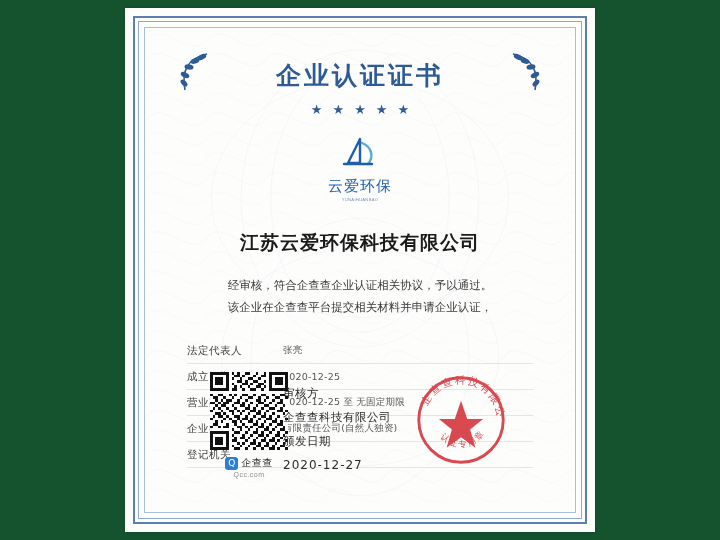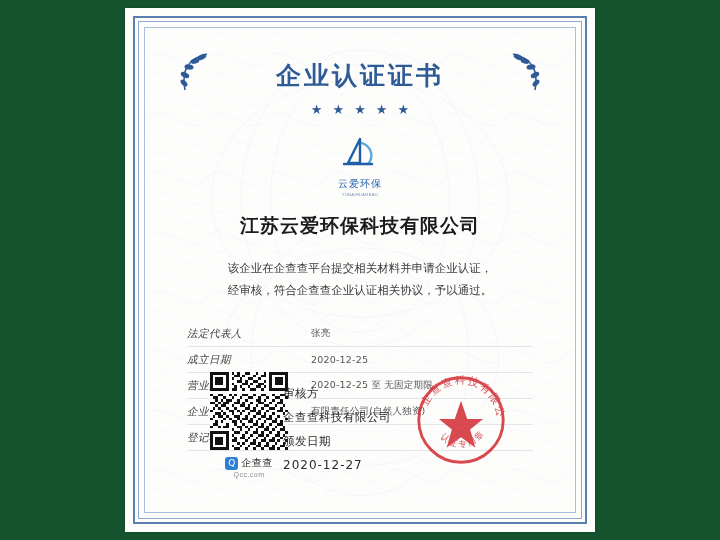--- a/index.html
+++ b/index.html
@@ -128,36 +128,36 @@
     margin-top: 16px;
     text-align: center;
   }
   .logo-mark {
     display: inline-block;
     width: 44px;
     height: 38px;
   }
   .logo-cn {
     font-family: "DejaVu Sans", sans-serif;
-    font-size: 10px;
+    font-size: 15px;
     color: #1f5fa8;
     letter-spacing: 1px;
     margin-top: 2px;
   }
   .logo-en {
     font-size: 4.5px;
     color: #7a93b5;
     letter-spacing: 0.3px;
     margin-top: 1px;
     transform: scale(0.92);
   }
 
   
   .company-name {
-    margin-top: 16px;
+    margin-top: 28px;
     text-align: center;
     font-family: "DejaVu Sans", sans-serif;
     font-size: 19px;
     font-weight: bold;
     color: #1b1b1b;
     letter-spacing: 1px;
   }
 
   
   .body-text {
@@ -178,29 +178,27 @@
     align-items: center;
     height: 25px;
     border-bottom: 1px solid #e2e6ec;
   }
   .info-label {
     width: 96px;
     font-family: "DejaVu Sans", sans-serif;
     font-size: 10.5px;
     color: #3d3d3d;
     letter-spacing: 0.5px;
-    font-style: italic;
   }
   .info-value {
     flex: 1;
     font-family: "DejaVu Sans", sans-serif;
     font-size: 9.5px;
     color: #555;
     letter-spacing: 0.2px;
-    margin-left: 28px;
   }
 
   
   .footer {
     position: absolute;
     left: 28px;
     right: 28px;
     bottom: 26px;
     height: 110px;
   }
@@ -364,22 +362,22 @@
           <path d="M24,10 C34,14 36,24 30,31" fill="none" stroke="#5aa7d8" stroke-width="2.4" stroke-linecap="round"></path>
           <path d="M6,31 L34,31" stroke="#1f5fa8" stroke-width="2.4" stroke-linecap="round"></path>
         </svg>
         <div class="logo-cn">云爱环保</div>
         <div class="logo-en">YUNAIHUANBAO</div>
       </div>
 
       <div class="company-name">江苏云爱环保科技有限公司</div>
 
       <div class="body-text">
+        <div>经审核，符合企查查企业认证相关协议，予以通过。</div>
         <div>该企业在企查查平台提交相关材料并申请企业认证，</div>
-        <div>经审核，符合企查查企业认证相关协议，予以通过。</div>
       </div>
 
       <div class="info-table">
         <div class="info-row">
           <div class="info-label">法定代表人</div>
           <div class="info-value">张亮</div>
         </div>
         <div class="info-row">
           <div class="info-label">成立日期</div>
           <div class="info-value">2020-12-25</div>

